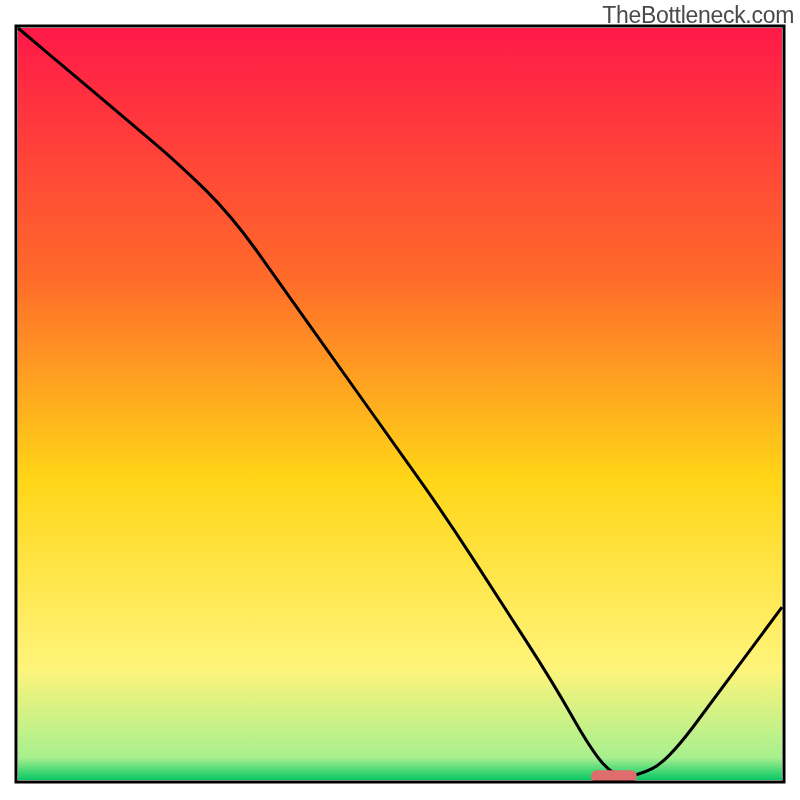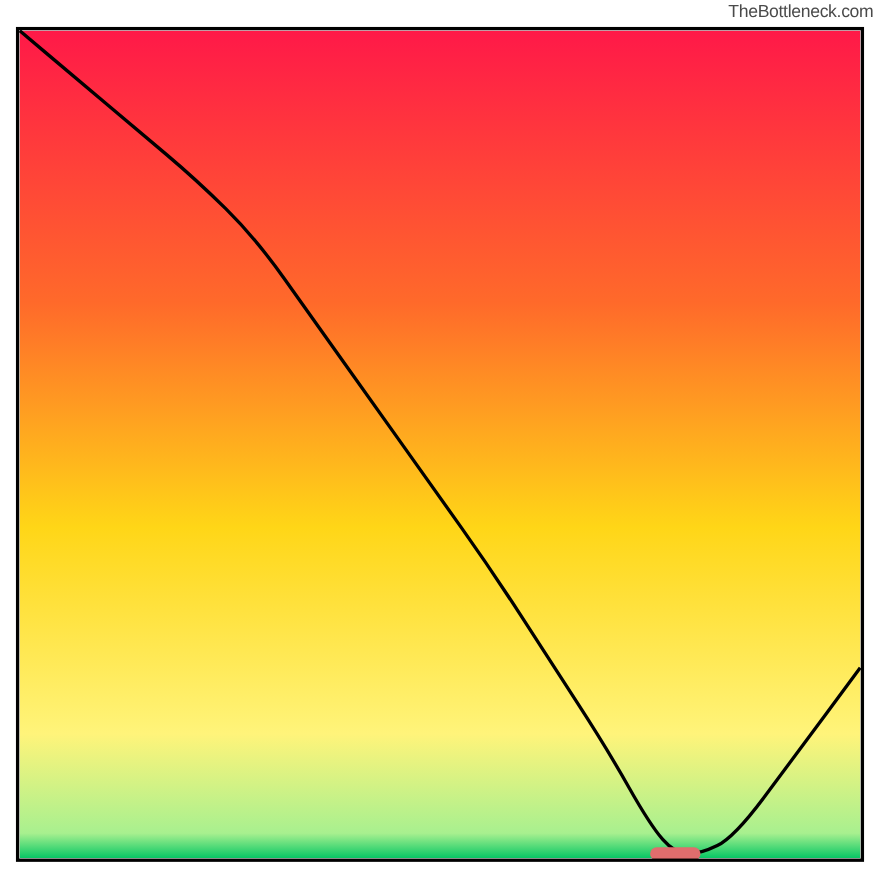--- a/index.html
+++ b/index.html
@@ -16,21 +16,21 @@
     height: 800px;
     position: relative;
   }
   svg {
     display: block;
   }
   .watermark {
     position: absolute;
     top: 2px;
     right: 6px;
-    font-size: 16px;
+    font-size: 23px;
     font-weight: 400;
     color: #4a4a4a;
     letter-spacing: -0.3px;
   }
 </style>
 </head>
 <body>
 
 <div class="chart-wrap">
   <svg width="800" height="800" viewBox="0 0 800 800">

